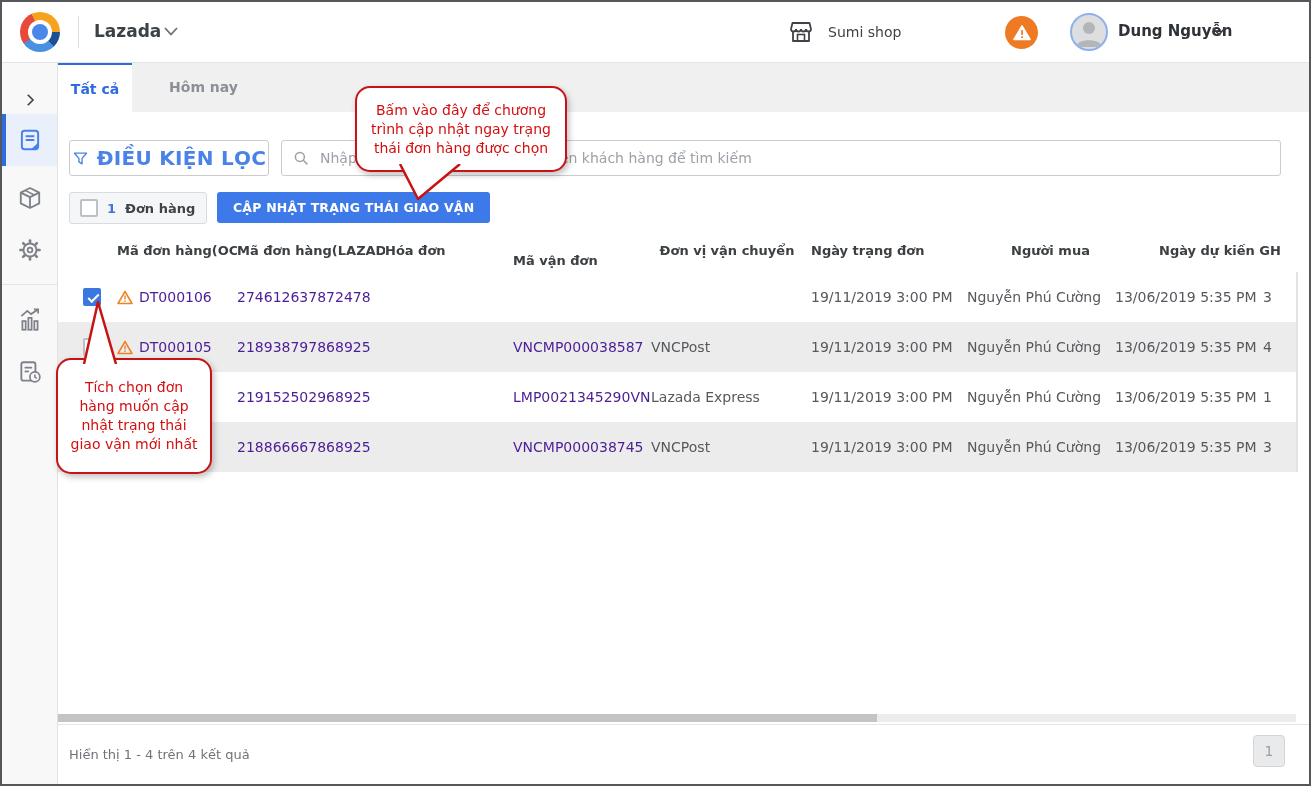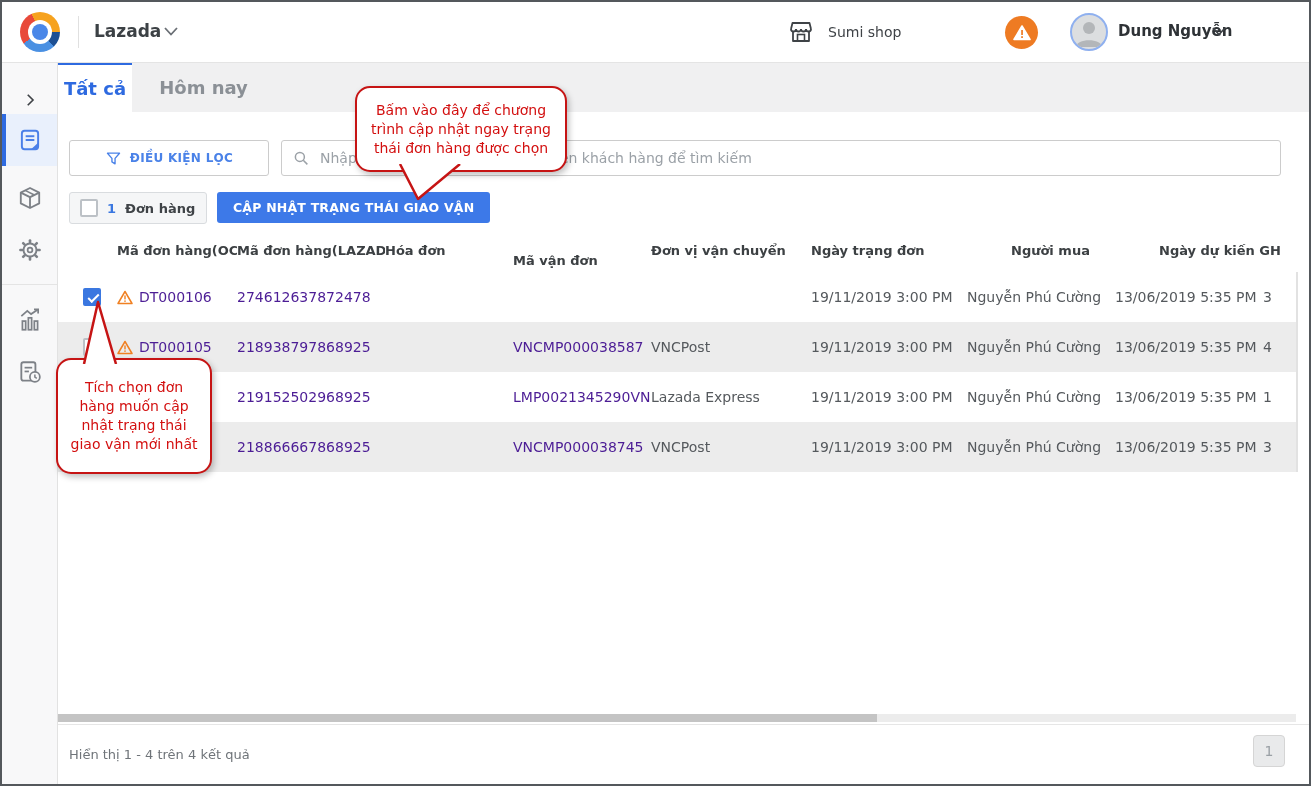--- a/index.html
+++ b/index.html
@@ -32,27 +32,27 @@
   .sidebar{position:absolute;left:0;top:60px;bottom:0;width:55px;background:#f8f8f9;
     border-right:1px solid #e2e2e2;z-index:5;}
   .side-item{position:absolute;left:0;width:55px;height:52px;display:flex;align-items:center;justify-content:center;cursor:pointer;}
   .side-item.active{background:#e9f0fc;}
   .side-item.active::before{content:"";position:absolute;left:0;top:0;bottom:0;width:4px;background:#2e6ae0;}
   .side-divider{position:absolute;left:0;top:222px;width:55px;height:1px;background:#e4e4e4;}
   
   .main{position:absolute;left:55px;top:60px;right:0;bottom:0;background:#fff;}
   .tabstrip{position:absolute;left:0;top:0;right:0;height:50px;background:#f0f0f1;}
   .tab{position:absolute;top:0;height:50px;box-sizing:border-box;display:flex;align-items:center;justify-content:center;
-    font-size:18px;font-weight:bold;cursor:pointer;}
+    font-size:14px;font-weight:bold;cursor:pointer;}
   .tab.active{left:1px;width:74px;background:#fff;border-top:3px solid #2e6ae0;color:#2e6ae0;}
   .tab.inactive{left:75px;width:116px;color:#8b9096;padding-left:27px;}
   
   .filter-btn{position:absolute;left:12px;top:78px;width:200px;height:36px;box-sizing:border-box;
     border:1px solid #ccc;border-radius:3px;background:#fff;display:flex;align-items:center;justify-content:center;
-    gap:8px;color:#4a82e8;font-size:12px;font-weight:bold;letter-spacing:.3px;cursor:pointer;}
+    gap:8px;color:#4a82e8;font-size:20px;font-weight:bold;letter-spacing:.3px;cursor:pointer;}
   .search-wrap{position:absolute;left:224px;top:78px;right:28px;height:36px;box-sizing:border-box;
     border:1px solid #ccc;border-radius:3px;background:#fff;display:flex;align-items:center;}
   .search-wrap svg{margin:0 8px 0 10px;flex:none;}
   .search-input{border:none;outline:none;flex:1;font-size:14px;color:#3f4347;background:transparent;
     font-family:inherit;}
   .search-input::placeholder{color:#9ba1a7;}
   
   .counter-box{position:absolute;left:12px;top:130px;width:138px;height:32px;box-sizing:border-box;
     border:1px solid #d9dcdf;border-radius:3px;background:#f5f6f7;display:flex;align-items:center;gap:9px;padding:0 10px;}
   .cb{display:inline-block;width:18px;height:18px;box-sizing:border-box;border:2px solid #bcc1c6;
@@ -220,21 +220,21 @@
   </div>
   <button class="update-btn">CẬP NHẬT TRẠNG THÁI GIAO VẬN</button>
 
   <div class="table-wrap">
     <div class="thead">
         <div class="th" style="width: 48px;"></div>
         <div class="th" style="width: 120px;">Mã đơn hàng(OCM)</div>
         <div class="th" style="width: 148px;">Mã đơn hàng(LAZADA)</div>
         <div class="th" style="width: 128px;">Hóa đơn</div>
         <div class="th" style="width: 138px; margin-top: 20px;">Mã vận đơn</div>
-        <div class="th" style="width: 160px;">Đơn vị vận chuyển</div>
+        <div class="th" style="width: 160px; text-align: center;">Đơn vị vận chuyển</div>
         <div class="th" style="width: 156px;">Ngày trạng đơn</div>
         <div class="th" style="width: 148px; margin-left: 44px;">Người mua</div>
         <div class="th" style="width: 148px;">Ngày dự kiến GH</div>
         <div class="th" style="width: 120px;">Tổng tiền</div>
       </div>
     <div class="tbody">
         <div class="trow">
           <div class="td cellcb" style="width:48px">
             <span class="cb checked"></span>
           </div>

